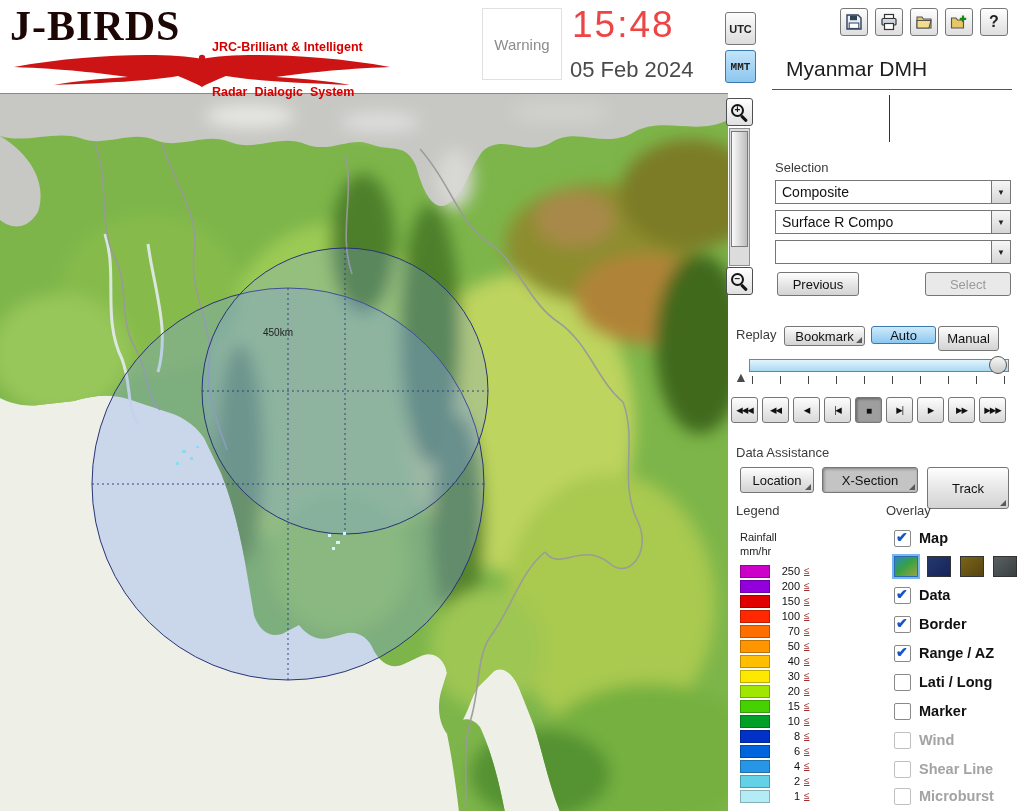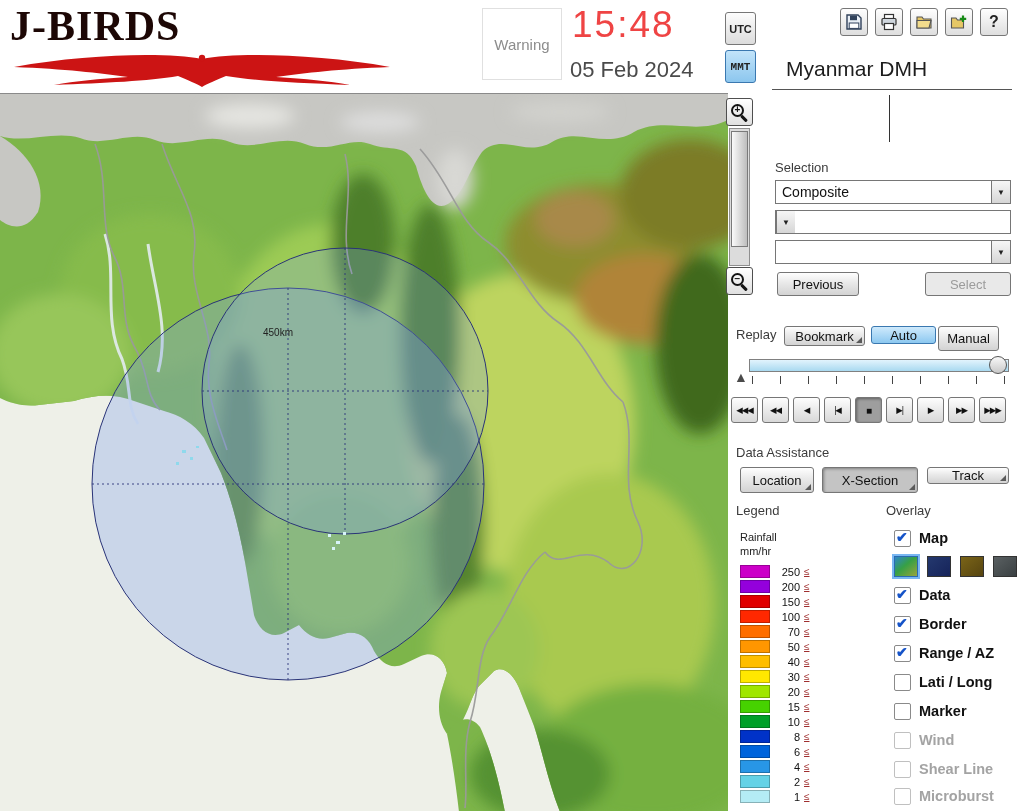--- a/index.html
+++ b/index.html
@@ -60,21 +60,21 @@
   .ticks { position:absolute; left:752px; top:376px; width:258px; height:8px;
     background:repeating-linear-gradient(90deg,#444 0,#444 1px,transparent 1px,transparent 28px); }
   .pb-row { position:absolute; left:731px; top:397px; display:flex; gap:4px; }
   .pb-btn { width:27px; height:26px; display:flex; align-items:center; justify-content:center;
     background:linear-gradient(#fdfdfd,#d8d8d8); border:1px solid #767676; border-radius:3px;
     font-size:8.5px; letter-spacing:-1px; color:#111; cursor:pointer; }
   .pb-btn.pressed { background:#9e9e9e; box-shadow:inset 1px 1px 3px rgba(0,0,0,.4); font-size:10px; }
 
   
   .lg-col { position:absolute; left:740px; top:565px; display:flex; flex-direction:column; gap:2px; }
-  .lg-row { display:flex; align-items:center; height:13px; }
+  .lg-row { display:flex; align-items:flex-start; height:13px; }
   .lg-sw { width:30px; height:13px; border:1px solid rgba(0,0,0,.25); }
   .lg-val { width:28px; text-align:right; font-size:11px; color:#111; margin-left:2px; }
   .lg-lte { font-size:10px; color:#a03030; margin-left:4px; text-decoration:underline; }
 
   
   .ov-row { position:absolute; left:894px; height:20px; display:flex; align-items:center; cursor:pointer; }
   .cb { position:relative; width:17px; height:17px; background:#fff; border:1px solid #8a8a8a;
     border-radius:2px; }
   .cb .tick { display:none; position:absolute; left:1px; top:-2px; font-size:14px; font-weight:bold; color:#1553c8; }
   .ov-row.checked .tick { display:block; }
@@ -215,20 +215,24 @@
   </div>
   <div class="magbtn" style="top:267px">
     <span class="mag">
       <span class="mag-ring">−</span>
       <span class="mag-handle"></span>
     </span>
   </div>
 
   <div class="header">
     <div class="logo-title">J-BIRDS</div>
+    <div class="logo-sub">
+      <div>JRC-Brilliant &amp; Intelligent</div>
+      <div>Radar  Dialogic  System</div>
+    </div>
     <svg class="eagle" width="392" height="36" viewBox="0 0 392 36">
       <path d="M196,7 C160,0 80,2 8,15 C60,17 92,21 122,25 C92,27 70,29 48,33 C100,31 142,29 172,24 C182,28 191,32 196,35 C201,32 210,28 220,24 C250,29 292,31 344,33 C322,29 300,27 270,25 C300,21 332,17 384,15 C312,2 232,0 196,7 Z" fill="#cc1414"></path>
       <circle cx="196" cy="6" r="3.2" fill="#cc1414"></circle>
     </svg>
     <div class="warning-box">Warning</div>
     <div class="clock-time">15:48</div>
     <div class="clock-date">05 Feb 2024</div>
     <div class="tzbtn" style="top:12px">UTC</div>
     <div class="tzbtn sel" style="top:50px">MMT</div>
 
@@ -268,20 +272,21 @@
   <div class="station-rule"></div>
   <div class="info-cursor"></div>
 
   <div class="sec-lbl" style="left:775px; top:160px">Selection</div>
 
   <div class="dd" style="top:180px">
     <span class="dd-val">Composite</span>
     <span class="dd-arrow">▼</span>
   </div>
   <div class="dd" style="top:210px">
+    <span class="dd-val">Surface R Compo</span>
     <span class="dd-arrow">▼</span>
   </div>
   <div class="dd" style="top:240px">
     <span class="dd-val"></span>
     <span class="dd-arrow">▼</span>
   </div>
 
   <div class="btn" style="left:777px; top:272px; width:82px; height:24px">Previous</div>
   <div class="btn disabled" style="left:925px; top:272px; width:86px; height:24px">Select</div>
 
@@ -303,21 +308,21 @@
     <div class="pb-btn pressed">■</div>
     <div class="pb-btn">▶|</div>
     <div class="pb-btn">▶</div>
     <div class="pb-btn">▶▶</div>
     <div class="pb-btn">▶▶▶</div>
   </div>
 
   <div class="sec-lbl" style="left:736px; top:445px">Data Assistance</div>
   <div class="btn fold" style="left:740px; top:467px; width:74px; height:26px">Location</div>
   <div class="btn fold pressed" style="left:822px; top:467px; width:96px; height:26px">X-Section</div>
-  <div class="btn fold" style="left:927px; top:467px; width:82px; height:17px">Track</div>
+  <div class="btn fold" style="left:927px; top:467px; width:82px; height:42px">Track</div>
 
   <div class="sec-lbl" style="left:736px; top:503px">Legend</div>
   <div class="abs" style="left:740px; top:531px; font-size:11px; color:#222;">Rainfall</div>
   <div class="abs" style="left:740px; top:545px; font-size:11px; color:#222;">mm/hr</div>
 
   <div class="lg-col">
     <div class="lg-row">
         <span class="lg-sw" style="background: rgb(204, 0, 200);"></span>
         <span class="lg-val">250</span>
         <span class="lg-lte">≤</span>

